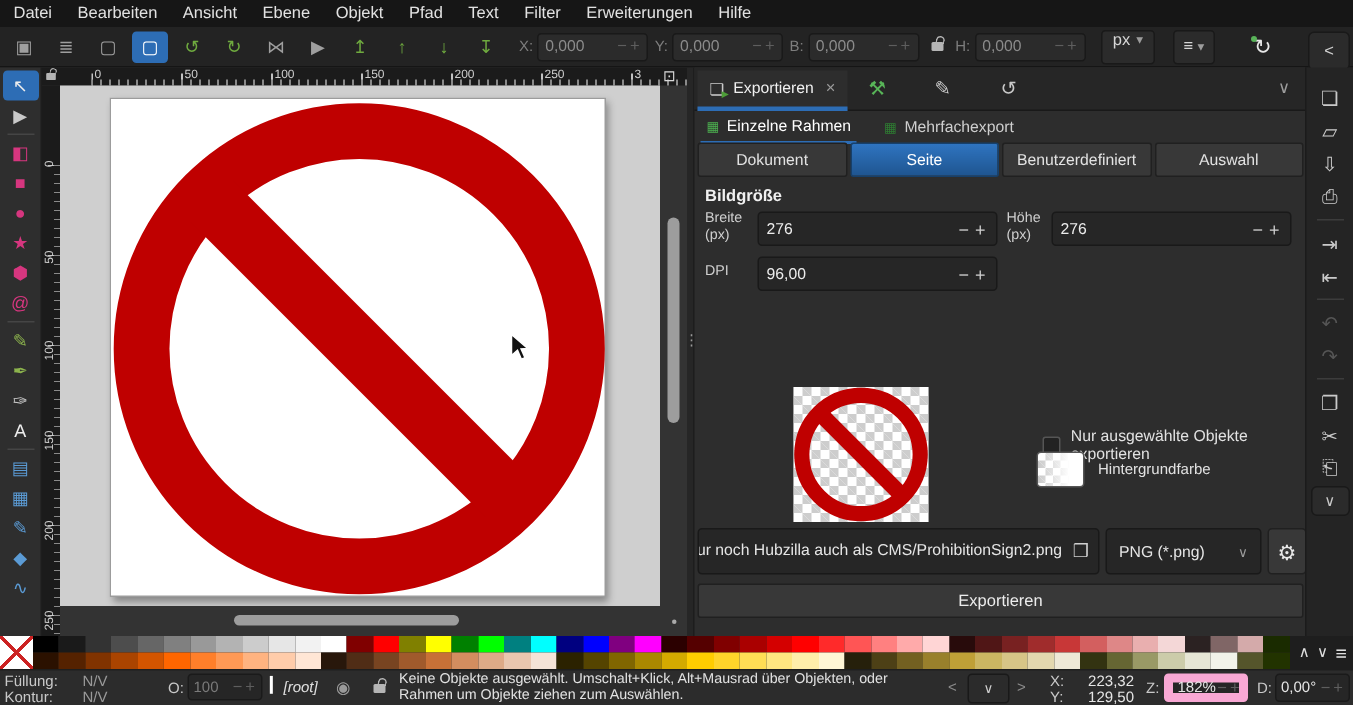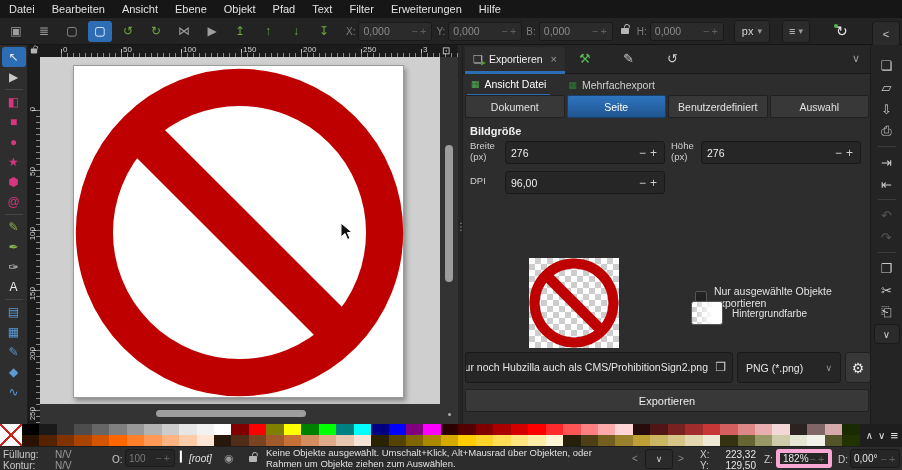--- a/index.html
+++ b/index.html
@@ -18,21 +18,21 @@
         border-radius:3px;color:#9f9f9f;font-size:12px;}
   .tbtn.active{background:var(--accent,#2d6db5);color:#fff;}
   .tbtn .grn{color:#6faa3f;}
   #tb-fields{display:flex;align-items:center;margin-left:10px;gap:4px;}
   .fld{display:flex;align-items:center;gap:3px;}
   .fld-label{color:#7d7d7d;font-size:10px;}
   .fbox{display:flex;align-items:center;background:#2b2b2b;border:1px solid #191919;
         border-radius:3px;height:19px;width:74px;padding:0 4px;box-sizing:border-box;color:#8b8b8b;}
   .fbox .fval{flex:1;font-size:10.5px;}
   .step{color:#5e5e5e;font-size:11px;padding:0 1px;}
-  .unitbox{display:flex;align-items:center;gap:4px;background:#2b2b2b;border:1px solid #191919;
+  .unitbox{display:flex;align-items:flex-start;gap:4px;background:#2b2b2b;border:1px solid #191919;
            border-radius:3px;height:21px;padding:0 7px;color:#d5d5d5;margin-left:6px;}
   .menubox{display:flex;align-items:center;gap:3px;background:#2b2b2b;border:1px solid #191919;
            border-radius:3px;height:21px;padding:0 6px;color:#d5d5d5;margin-left:8px;}
   #tb-refresh{margin-left:22px;color:#e8e8e8;font-size:14px;position:relative;}
   #tb-refresh i{position:absolute;left:-2px;top:1px;width:4px;height:4px;border-radius:50%;
                 background:#59b359;font-style:normal;}
   #collapse-right{position:absolute;left:872px;top:21px;width:26px;height:24px;background:#2b2b2b;
                   border:1px solid #191919;border-radius:4px;display:flex;align-items:center;
                   justify-content:center;color:#cfcfcf;font-size:11px;}
   .lock{position:relative;width:8px;height:6px;background:#b5b5b5;border-radius:1px;display:inline-block;}
@@ -163,21 +163,21 @@
   #eye-ico{left:224px;top:5px;color:#9a9a9a;font-size:11px;}
   #sb-lock{left:249px;top:9px;}
   #sb-msg{left:266px;top:1px;color:#e2e2e2;font-size:9.5px;line-height:10.5px;white-space:nowrap;}
   #nav-prev{left:632px;top:6px;color:#8a8a8a;}
   #nav-box{left:645px;top:2px;width:26px;height:18px;background:#2b2b2b;border:1px solid #191919;
            border-radius:3px;display:flex;align-items:center;justify-content:center;color:#cfcfcf;font-size:9px;}
   #nav-next{left:678px;top:6px;color:#8a8a8a;}
   #sb-x-label{left:700px;top:2px;}  #sb-x-val{left:716px;top:2px;width:40px;text-align:right;color:#e6e6e6;}
   #sb-y-label{left:700px;top:13px;} #sb-y-val{left:716px;top:13px;width:40px;text-align:right;color:#e6e6e6;}
   #sb-z-label{left:764px;top:7px;color:#c9c9c9;}
-  #zoom-box{left:776px;top:2px;width:56px;height:19px;background:#262626;border:4px solid #f9a8d4;
+  #zoom-box{left:776px;top:2px;width:56px;height:19px;background:#262626;border:6px solid #f9a8d4;
             border-radius:3px;display:flex;align-items:center;padding:0 3px;box-sizing:border-box;}
   #zoom-box .fval{flex:1;color:#e6e6e6;}
   #sb-d-label{left:838px;top:7px;color:#c9c9c9;}
   #rot-box{left:850px;top:2px;width:50px;height:19px;background:#262626;border:1px solid #1a1a1a;
            border-radius:3px;display:flex;align-items:center;padding:0 3px;box-sizing:border-box;}
   #rot-box .fval{flex:1;color:#e6e6e6;text-align:right;padding-right:2px;}
 </style>
 </head>
 <body>
 
@@ -392,21 +392,21 @@
         <span class="tab-close">×</span>
       </div>
       <div id="dock-chevron"><span>∨</span></div>
     <span class="dock-ico" style="left:116px;color:#58b558">⚒</span>
         <span class="dock-ico" style="left:160px;color:#c9c9c9">✎</span>
         <span class="dock-ico" style="left:204px;color:#c9c9c9">↺</span>
       </div>
     <div id="mode-tabs">
         <div class="mtab active">
           <span class="mico" style="color:#4caf50">▦</span>
-          <span>Ansicht Datei</span>
+          <span>Einzelne Rahmen</span>
         </div>
         <div class="mtab">
           <span class="mico" style="color:#2e7d32">▦</span>
           <span>Mehrfachexport</span>
         </div>
       </div>
     <div id="area-buttons">
         <div class="abtn">
           <span>Dokument</span>
         </div>

